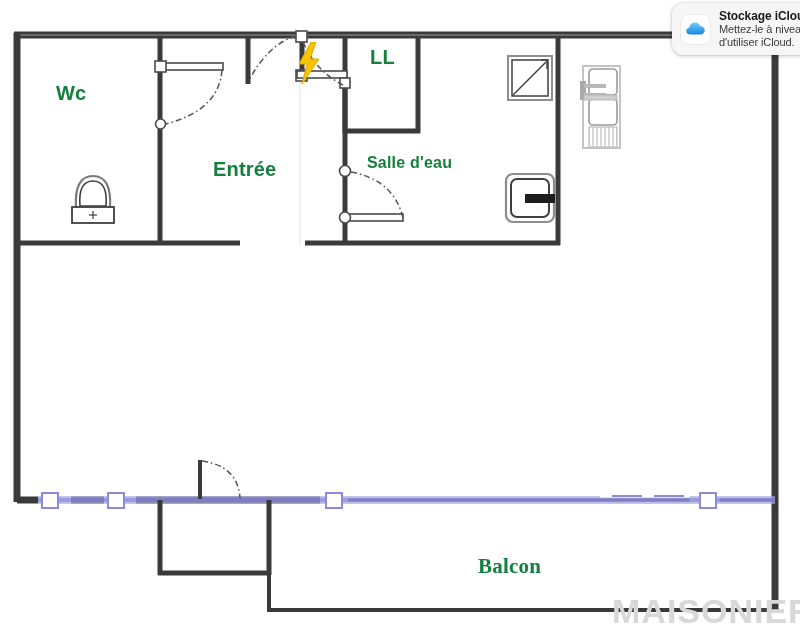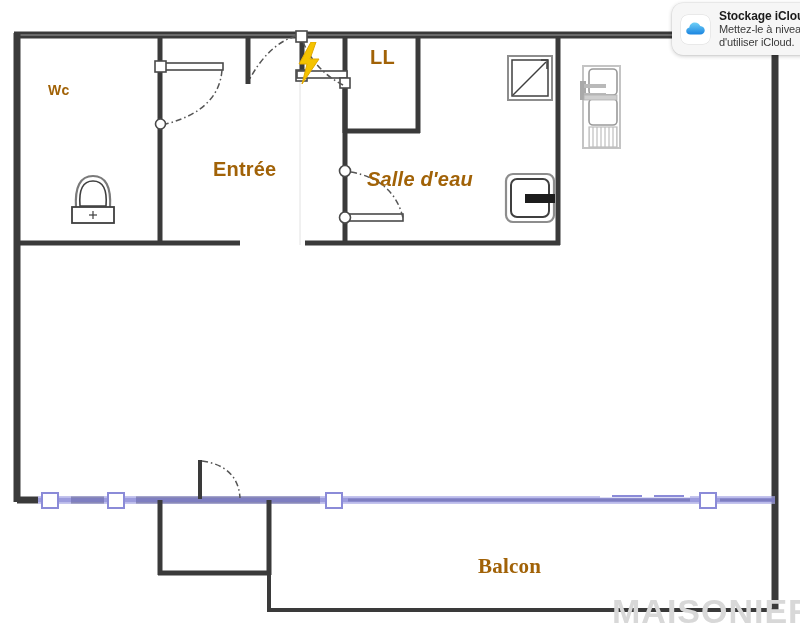--- a/index.html
+++ b/index.html
@@ -24,28 +24,28 @@
     left: 0; top: 0;
     width: 800px;
     height: 625px;
   }
 
   
   .room-label {
     position: absolute;
     font-family: "Liberation Sans", sans-serif;
     font-weight: bold;
-    color: #a16207;
+    color: #15803d;
     white-space: nowrap;
     letter-spacing: 0.2px;
   }
-  .lbl-wc       { left: 48px;  top: 82px;  font-size: 14px; }
+  .lbl-wc       { left: 56px;  top: 82px;  font-size: 20px; }
   .lbl-entree   { left: 213px; top: 158px; font-size: 20px; }
   .lbl-ll       { left: 370px; top: 46px;  font-size: 20px; }
-  .lbl-salledeau{ left: 367px; top: 168px; font-size: 20px; font-style: italic; }
+  .lbl-salledeau{ left: 367px; top: 154px; font-size: 16px; }
   .lbl-salon    { left: 290px; top: 359px; font-size: 22px; }
   .lbl-balcon   { left: 478px; top: 554px; font-size: 21px; font-family: Liberation Serif, serif; }
 
   
   .watermark {
     position: absolute;
     left: 612px;
     top: 592px;
     font-size: 34px;
     font-weight: bold;

